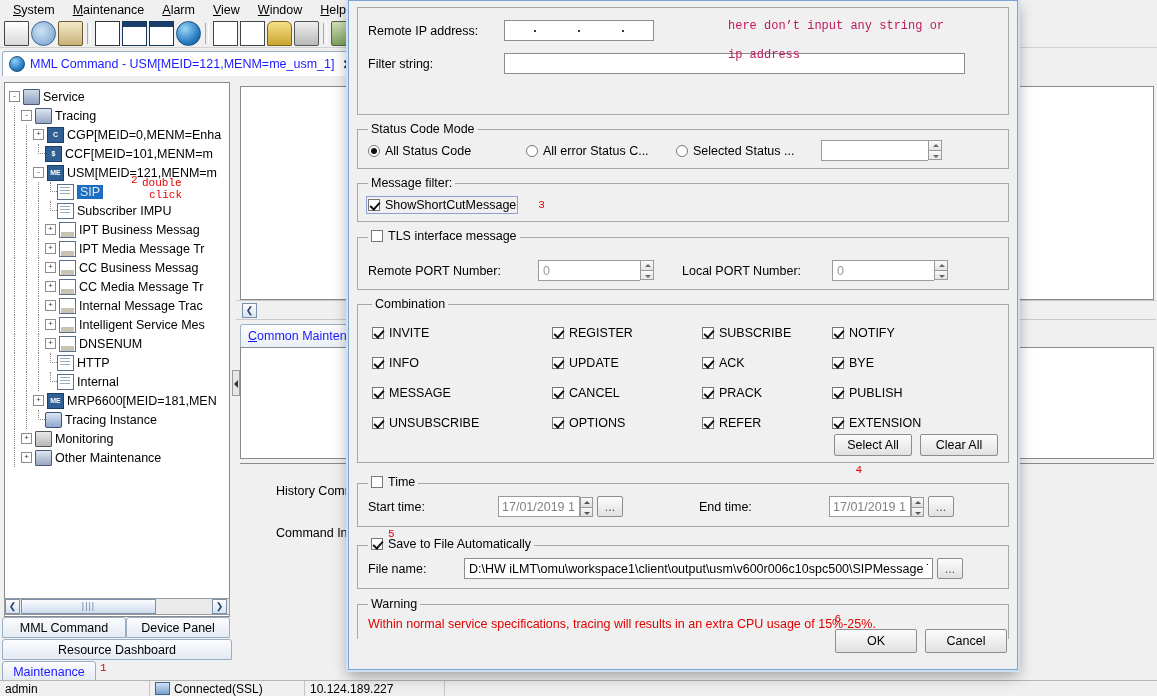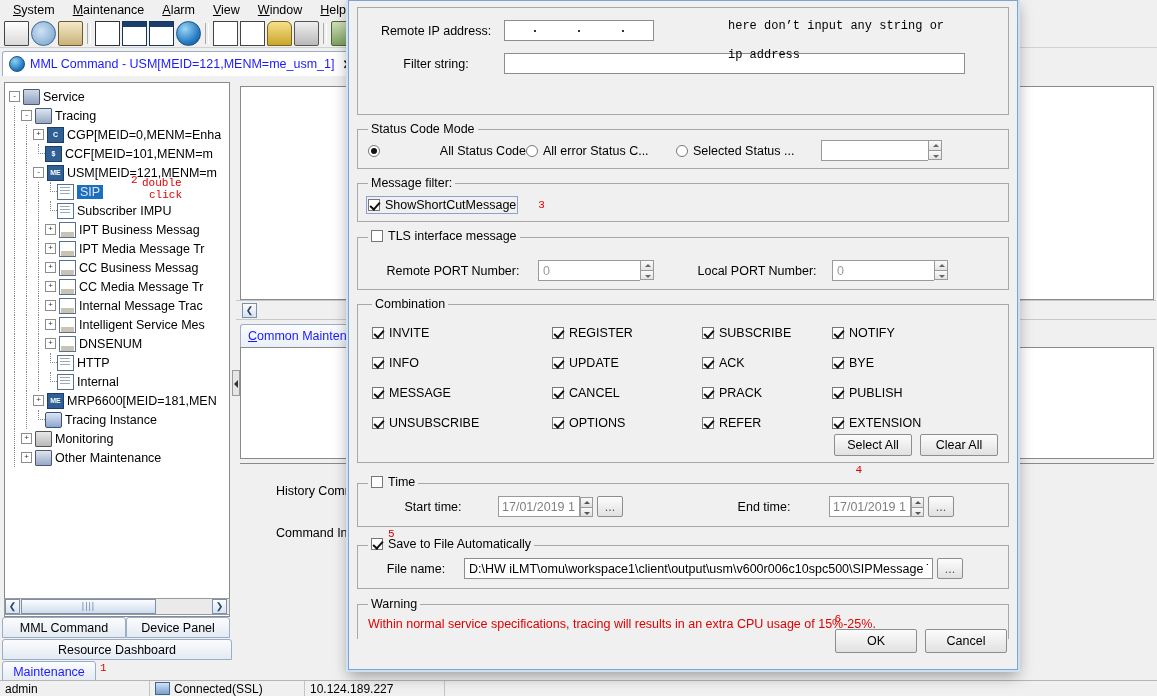--- a/index.html
+++ b/index.html
@@ -162,21 +162,21 @@
   .dlg-inner { position:absolute; left:8px; top:6px; right:8px; bottom:6px; }
 
   fieldset.grp {
     border:1px solid #a8a8a8; margin:0 0 7px 0; padding:6px 10px 8px 10px;
     background:#f0f0f0; position:relative;
   }
   fieldset.grp > legend { padding:0 3px; font-size:12.5px; color:#000; }
   fieldset.plain { border:1px solid #a8a8a8; }
 
   .row { display:flex; align-items:center; }
-  .lbl { font-size:12.5px; color:#000;text-align:center; }
+  .lbl { font-size:12.5px; color:#000; }
 
   
   .txt {
     background:#ffffff; border:1px solid #8d8d8d; height:20px; box-sizing:border-box;
     font-size:12.5px; padding:0 4px; line-height:18px; color:#000; font-family:"Liberation Sans",sans-serif;
   }
   .ipfield {
     width:150px; height:21px; background:#fff; border:1px solid #8d8d8d; box-sizing:border-box;
     display:flex; align-items:center; justify-content:space-around; padding:0 8px;
   }
@@ -229,21 +229,21 @@
     content:"";position:absolute;left:3px;top:0px;width:4px;height:8px;
     border:solid #111;border-width:0 2px 2px 0;transform:rotate(42deg);
   }
   .radio { width:12px;height:12px;border:1px solid #777;background:#fff;border-radius:50%;
            box-sizing:border-box;margin-right:5px;position:relative;flex:none; }
   .radio.on:after{content:"";position:absolute;left:2px;top:2px;width:6px;height:6px;border-radius:50%;background:#111;}
 
   .focusbox { outline:1px solid #8e9fd0; outline-offset:1px; }
 
   .warn-text { color:#e00000; font-size:12.5px; }
-  .red-ann { color:#000000; font-family:"Liberation Mono", monospace; font-size:12px; }
+  .red-ann { color:#be185d; font-family:"Liberation Mono", monospace; font-size:12px; }
   .red-num { color:#e00000; font-family:"Liberation Mono", monospace; font-size:11px; }
 
   .comb-grid { display:grid; grid-template-columns: 180px 150px 130px 1fr; row-gap:16px; margin-top:11px; }
 </style>
 </head>
 <body>
 
 <div id="root">
 
   <div class="app">
@@ -497,21 +497,21 @@
         </div>
         <div class="row">
           <div class="lbl" style="width:136px;">Filter string:</div>
           <input class="txt" style="width: 461px; height: 21px;" value="">
         </div>
       </fieldset>
 
       <fieldset class="grp" style="padding:4px 10px 7px 10px;">
         <legend>Status Code Mode</legend>
         <div class="row">
-          <label class="cb" style="width:158px;justify-content:space-between;">
+          <label class="cb" style="width:158px;">
             <span class="radio on"></span>
             <span>All Status Code</span>
           </label>
           <label class="cb" style="width:150px;">
             <span class="radio"></span>
             <span>All error Status C...</span>
           </label>
           <label class="cb" style="width:145px;">
             <span class="radio"></span>
             <span>Selected Status ...</span>

